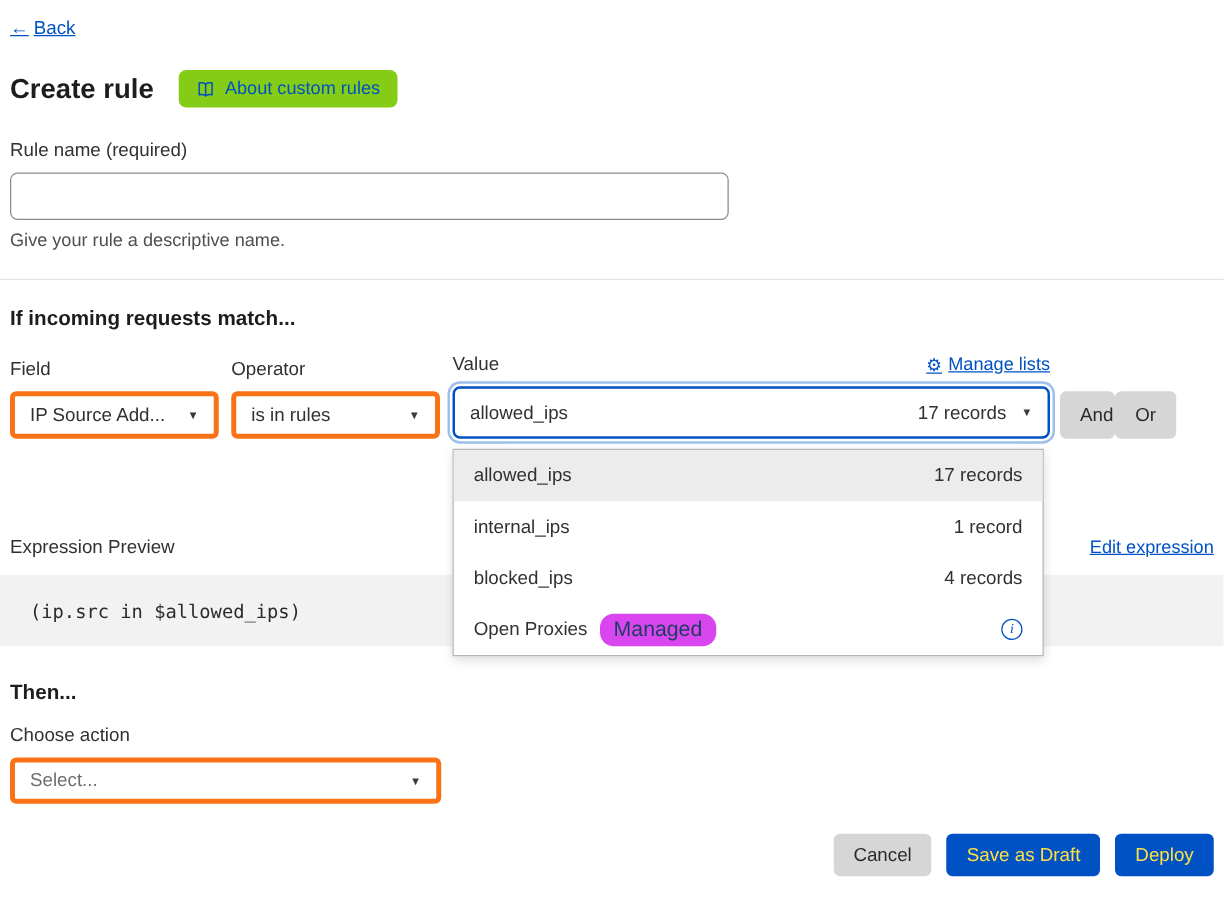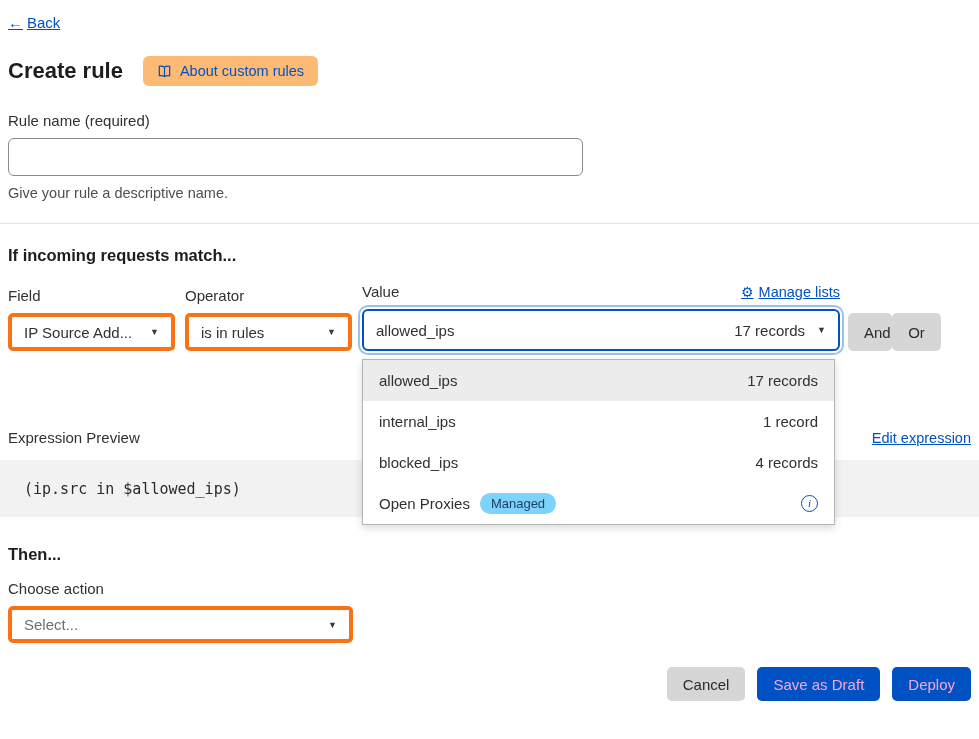--- a/index.html
+++ b/index.html
@@ -20,21 +20,21 @@
     color: #0051c3; text-decoration: underline;
     font-size: 15px; cursor: pointer;
   }
   .back .arrow { text-decoration: none; display: inline-block; }
 
   
   .title-row { display: flex; align-items: center; gap: 20px; margin-top: 24px; }
   .page-title { font-size: 22px; font-weight: bold; margin: 0; color: #1d1d1d; }
   .about-badge {
     display: inline-flex; align-items: center; gap: 8px;
-    background: #fdba74; color: #0051c3;
+    background: #84cc16; color: #0051c3;
     padding: 7px 14px; border-radius: 6px;
     font-size: 14.5px; cursor: pointer;
   }
 
   
   .form-group { margin-top: 26px; }
   .field-label { font-size: 15px; display: block; margin-bottom: 9px; color: #313131; }
   .text-input {
     width: 575px; height: 38px;
     border: 1px solid #8a8a8a; border-radius: 6px;
@@ -69,38 +69,38 @@
     box-shadow: 0 0 0 2px #ffffff, 0 0 0 4px #9cc0ec;
   }
   .value-right { display: inline-flex; align-items: center; }
   .value-detail { color: #313131; }
 
   .btn {
     height: 38px; border: none; border-radius: 5px;
     font-size: 15px; padding: 0 16px; cursor: pointer; font-family: inherit;
   }
   .btn.gray { background: #d6d6d6; color: #2b2b2b; }
-  .btn.blue { background: #0051c3; color: #f9a8d4; }
+  .btn.blue { background: #0051c3; color: #fde047; }
   .btn-and { margin-left: 8px; width: 44px; }
   .btn-or  { width: 49px; }
 
   
   .dropdown-panel {
     position: absolute; top: calc(100% + 8px); left: 0; width: 473px;
     background: #fff; border: 1px solid #b5b5b5;
     box-shadow: 0 3px 8px rgba(0,0,0,0.15); z-index: 30;
   }
   .dd-row {
     height: 41px; display: flex; align-items: center; justify-content: space-between;
     padding: 0 16px; font-size: 15px; cursor: pointer; color: #313131;
   }
   .dd-row.selected { background: #ececec; }
   .dd-name-wrap { display: inline-flex; align-items: center; }
   .managed-badge {
-    background: #7dd3fc; color: #1c3d5f; font-size: 13px;
+    background: #d946ef; color: #1c3d5f; font-size: 17px;
     padding: 3px 11px; border-radius: 11px; margin-left: 10px;
   }
   .info-icon {
     width: 17px; height: 17px; border: 1.5px solid #0051c3; border-radius: 50%;
     color: #0051c3; font-size: 11px; line-height: 1;
     display: flex; align-items: center; justify-content: center;
     font-style: italic; font-family: "Liberation Serif", serif; cursor: pointer;
   }
 
   

